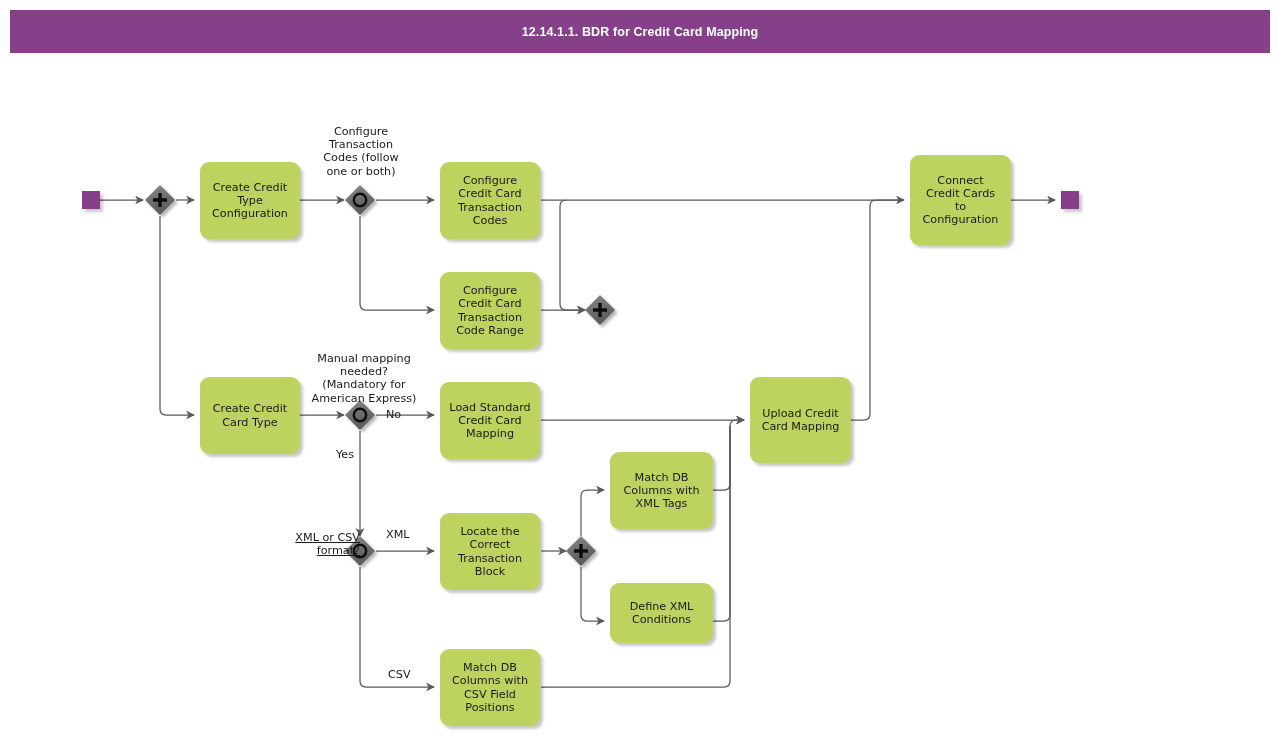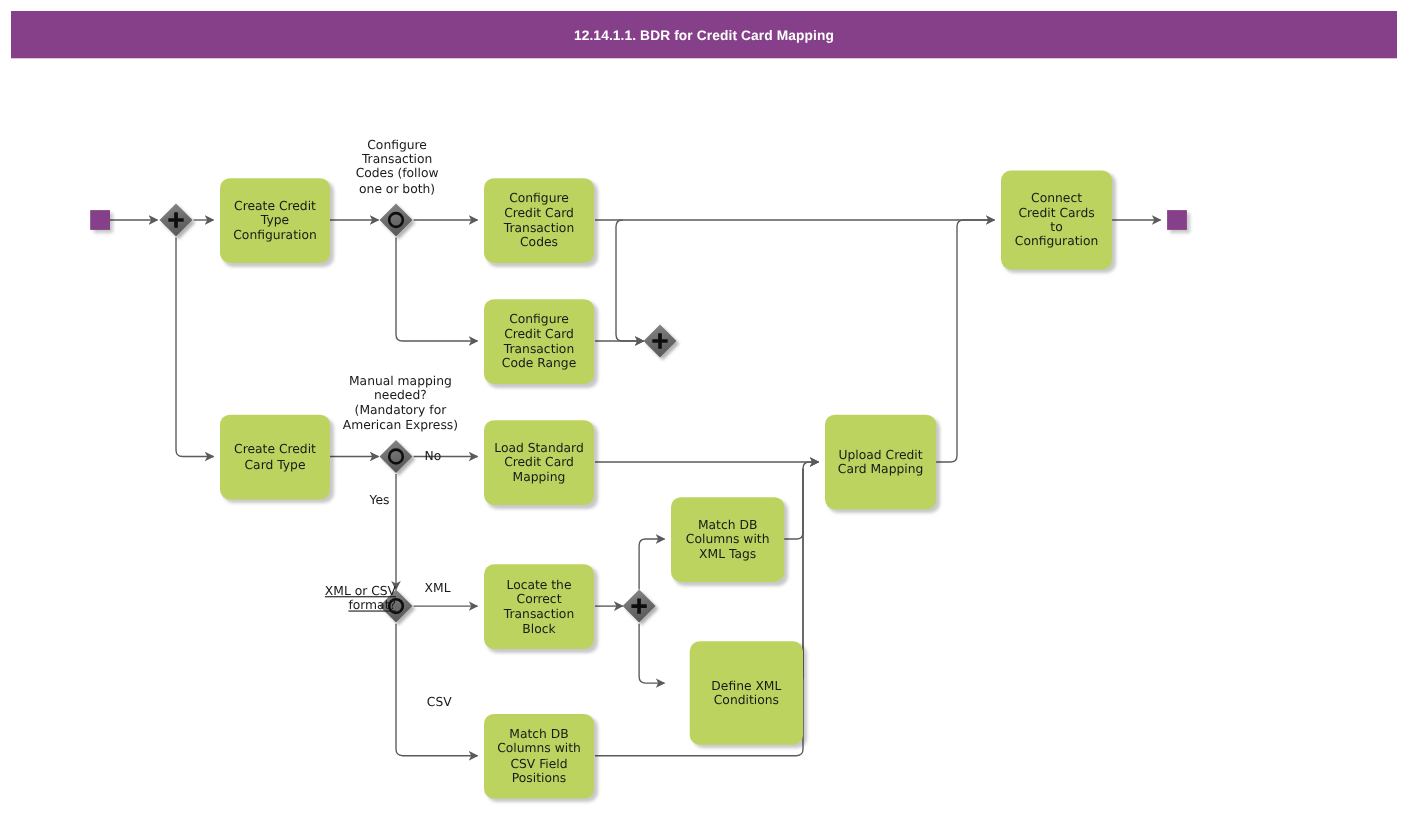--- a/index.html
+++ b/index.html
@@ -239,21 +239,21 @@
 Transaction
 Block</span>
   </div>
 
   <div class="task" style="left:610px; top:452px; width:103px; height:77px;">
     <span class="task-label">Match DB
 Columns with
 XML Tags</span>
   </div>
 
-  <div class="task" style="left:627px; top:583px; width:103px; height:94px;">
+  <div class="task" style="left:610px; top:583px; width:103px; height:60px;">
     <span class="task-label">Define XML
 Conditions</span>
   </div>
 
   <div class="task" style="left:440px; top:649px; width:100px; height:77px;">
     <span class="task-label">Match DB
 Columns with
 CSV Field
 Positions</span>
   </div>
@@ -268,29 +268,29 @@
 Credit Cards
 to
 Configuration</span>
   </div>
 
   <div class="edge-label" style="left:305px; top:125px; width:112px;">Configure
 Transaction
 Codes (follow
 one or both)</div>
 
-  <div class="edge-label" style="left:296px; top:340px; width:136px;">Manual mapping
+  <div class="edge-label" style="left:296px; top:352px; width:136px;">Manual mapping
 needed?
 (Mandatory for
 American Express)</div>
 
   <div class="edge-label" style="left:264px; top:531px; width:96px; text-align:right;text-decoration:underline;">XML or CSV
 format?</div>
 
   <div class="edge-label" style="left:386px; top:408px;">No</div>
 
   <div class="edge-label" style="left:336px; top:448px;">Yes</div>
 
   <div class="edge-label" style="left:386px; top:528px;">XML</div>
 
-  <div class="edge-label" style="left:388px; top:632px;text-align:right;">CSV</div>
+  <div class="edge-label" style="left:388px; top:668px;text-align:right;">CSV</div>
 
 </div>
 
 </body></html>

